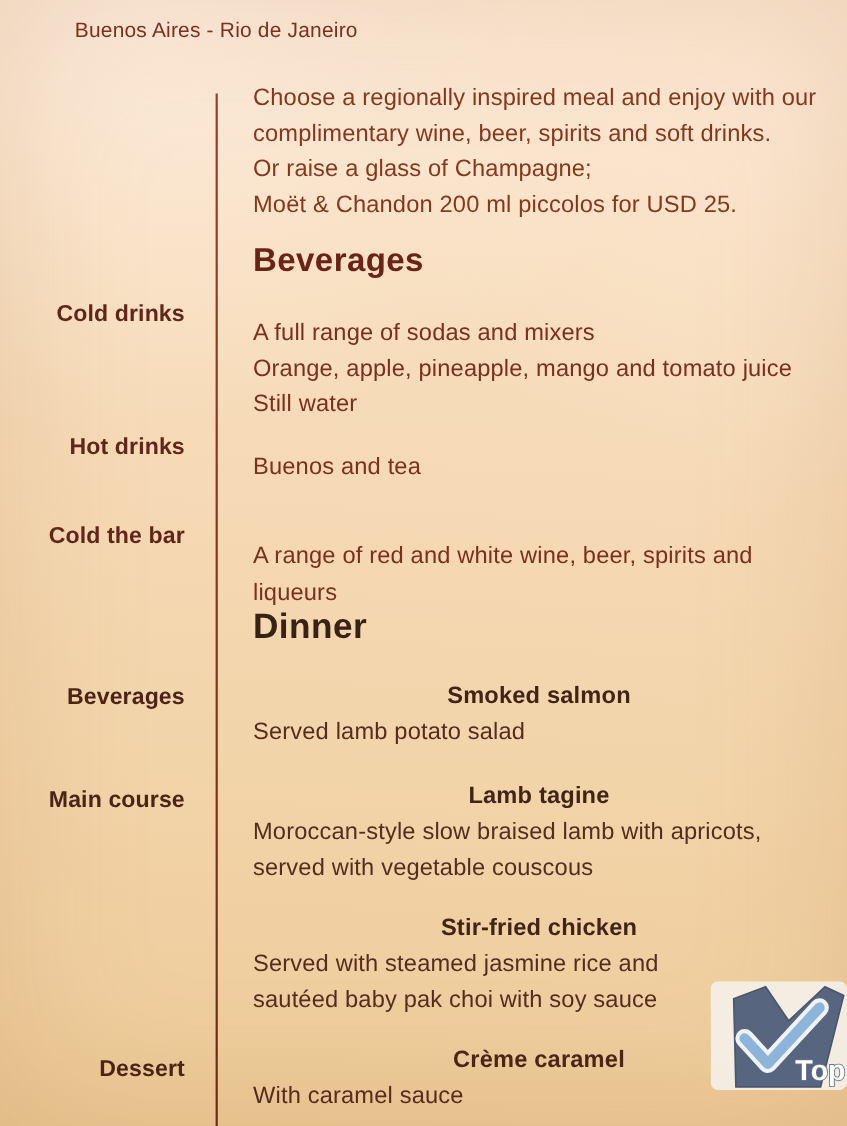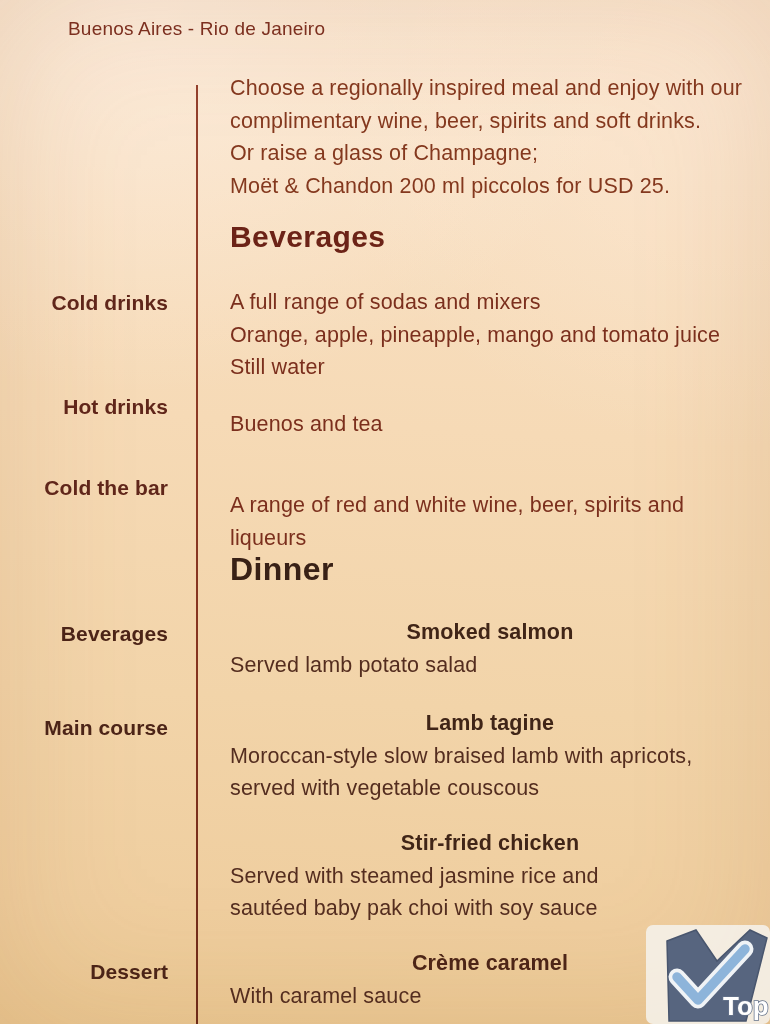--- a/index.html
+++ b/index.html
@@ -47,21 +47,21 @@
     font-size:30px; font-weight:600; letter-spacing:0.4px;
     color:#6c2317; line-height:38px;
   }
   .heading-dinner{
     font-size:32px; font-weight:600; letter-spacing:0.4px;
     color:#3921166; color:#392116; line-height:40px;
   }
   .title{ font-weight:700; color:#402517;text-align:center; }
   .dessert-title{ color:#4d2517; }
   .watermark{
-    left:646px; top:925px; width:124px; height:99px;
+    left:646px; top:892px; width:124px; height:99px;
   }
   .watermark svg{ display:block; }
 </style>
 </head>
 <body>
 
 <div class="page">
 
   <div class="abs route">Buenos Aires - Rio de Janeiro</div>
 
@@ -69,21 +69,21 @@
 
   <div class="abs content intro" style="top:72px">
     <div>Choose a regionally inspired meal and enjoy with our</div>
     <div>complimentary wine, beer, spirits and soft drinks.</div>
     <div>Or raise a glass of Champagne;</div>
     <div>Moët &amp; Chandon 200 ml piccolos for USD 25.</div>
   </div>
 
   <div class="abs content heading-bev" style="top:218px">Beverages</div>
 
-  <div class="abs label bevlabel" style="top:287px">Cold drinks</div>
+  <div class="abs label bevlabel" style="top:270px">Cold drinks</div>
   <div class="abs content bevtext" style="top:286px">
     <div>A full range of sodas and mixers</div>
     <div>Orange, apple, pineapple, mango and tomato juice</div>
     <div>Still water</div>
   </div>
 
   <div class="abs label bevlabel" style="top:391px">Hot drinks</div>
   <div class="abs content bevtext" style="top:408px">
     <div>Buenos and tea</div>
   </div>

